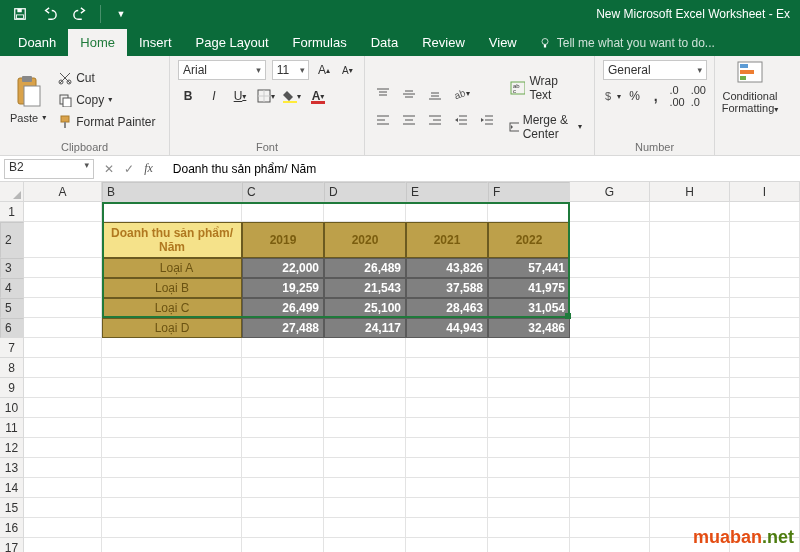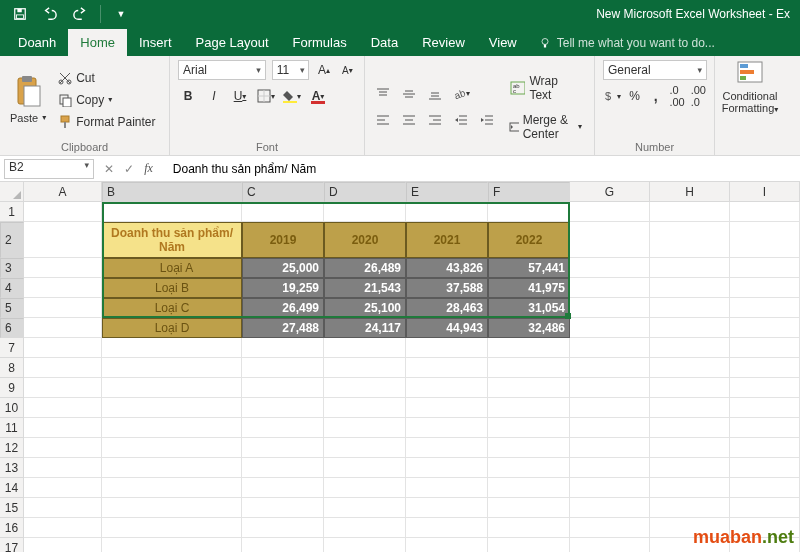--- a/index.html
+++ b/index.html
@@ -402,21 +402,21 @@
         <div class="cell wD thead" style="justify-content: center;">2020</div>
         <div class="cell wE thead" style="justify-content: center;">2021</div>
         <div class="cell wF thead" style="justify-content: center;">2022</div>
         <div class="cell wG"></div>
         <div class="cell wH"></div>
         <div class="cell wI"></div>
       </div>
       <div class="crow">
         <div class="cell wA"></div>
         <div class="cell wB trow" style="justify-content: center; padding-left: 13px;">Loại A</div>
-        <div class="cell wC tval">25,000</div>
+        <div class="cell wC tval">22,000</div>
         <div class="cell wD tval">26,489</div>
         <div class="cell wE tval">43,826</div>
         <div class="cell wF tval">57,441</div>
         <div class="cell wG"></div>
         <div class="cell wH"></div>
         <div class="cell wI"></div>
       </div>
       <div class="crow">
         <div class="cell wA"></div>
         <div class="cell wB trow" style="justify-content: center;">Loại B</div>

